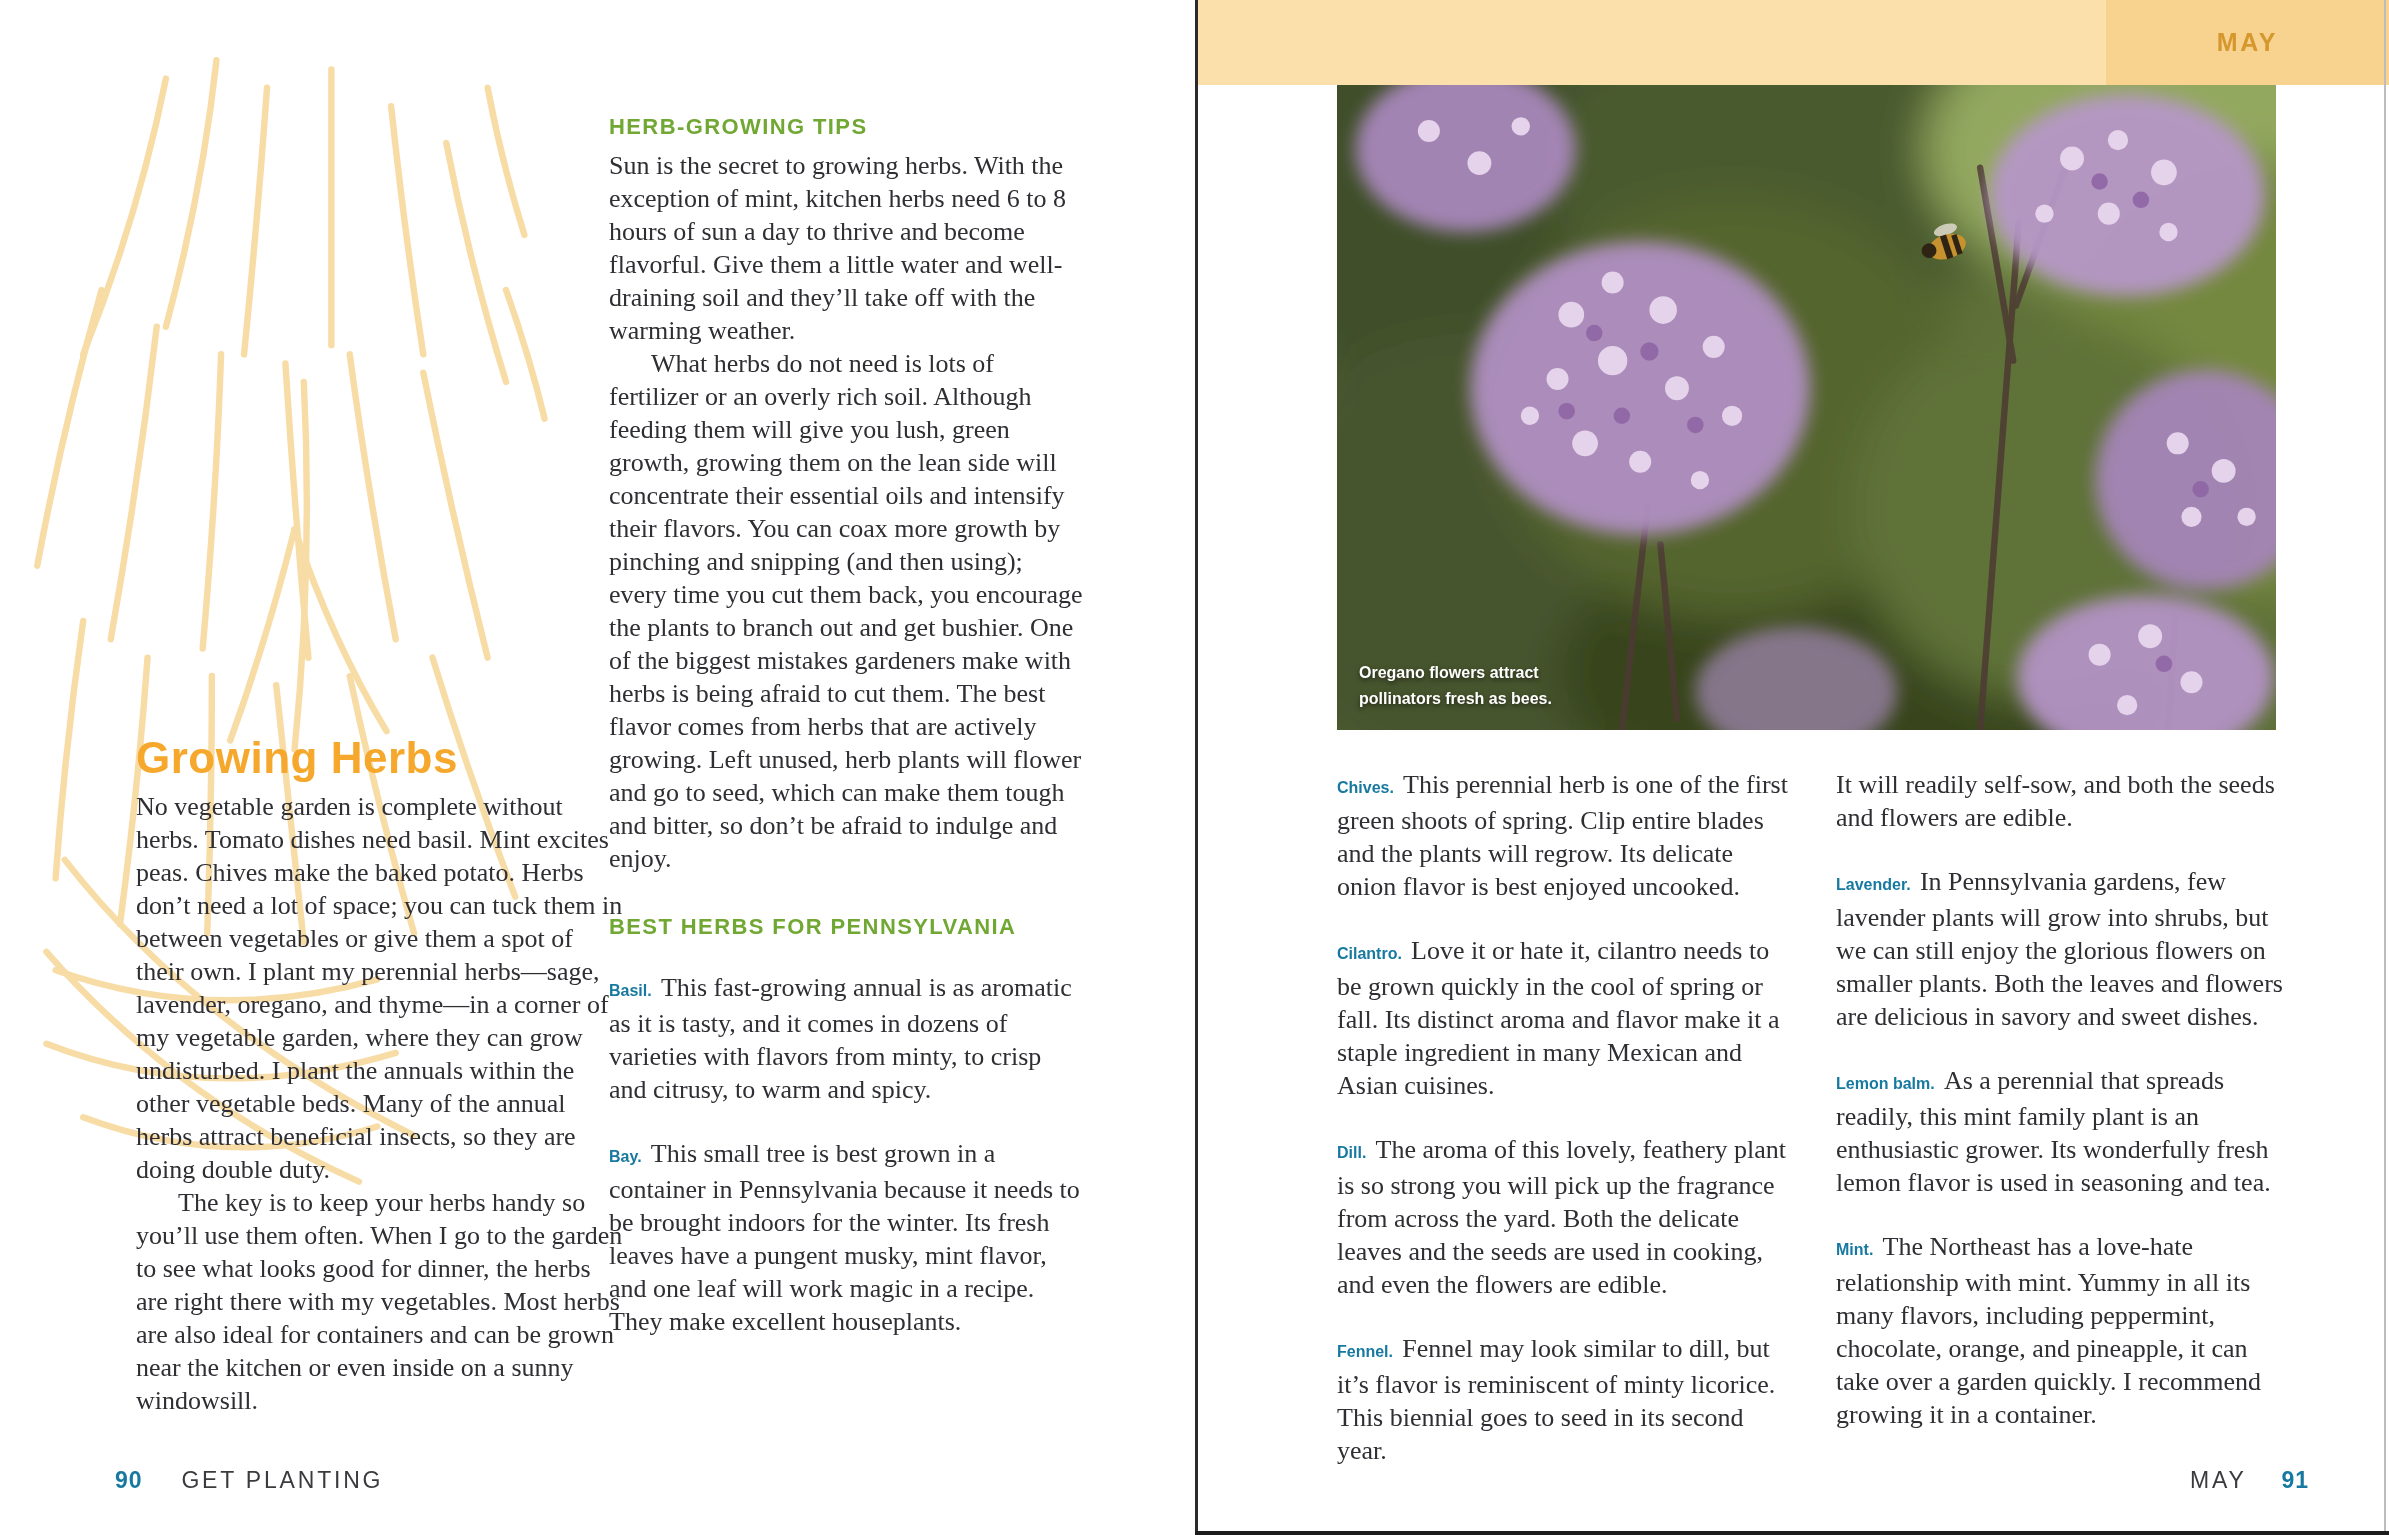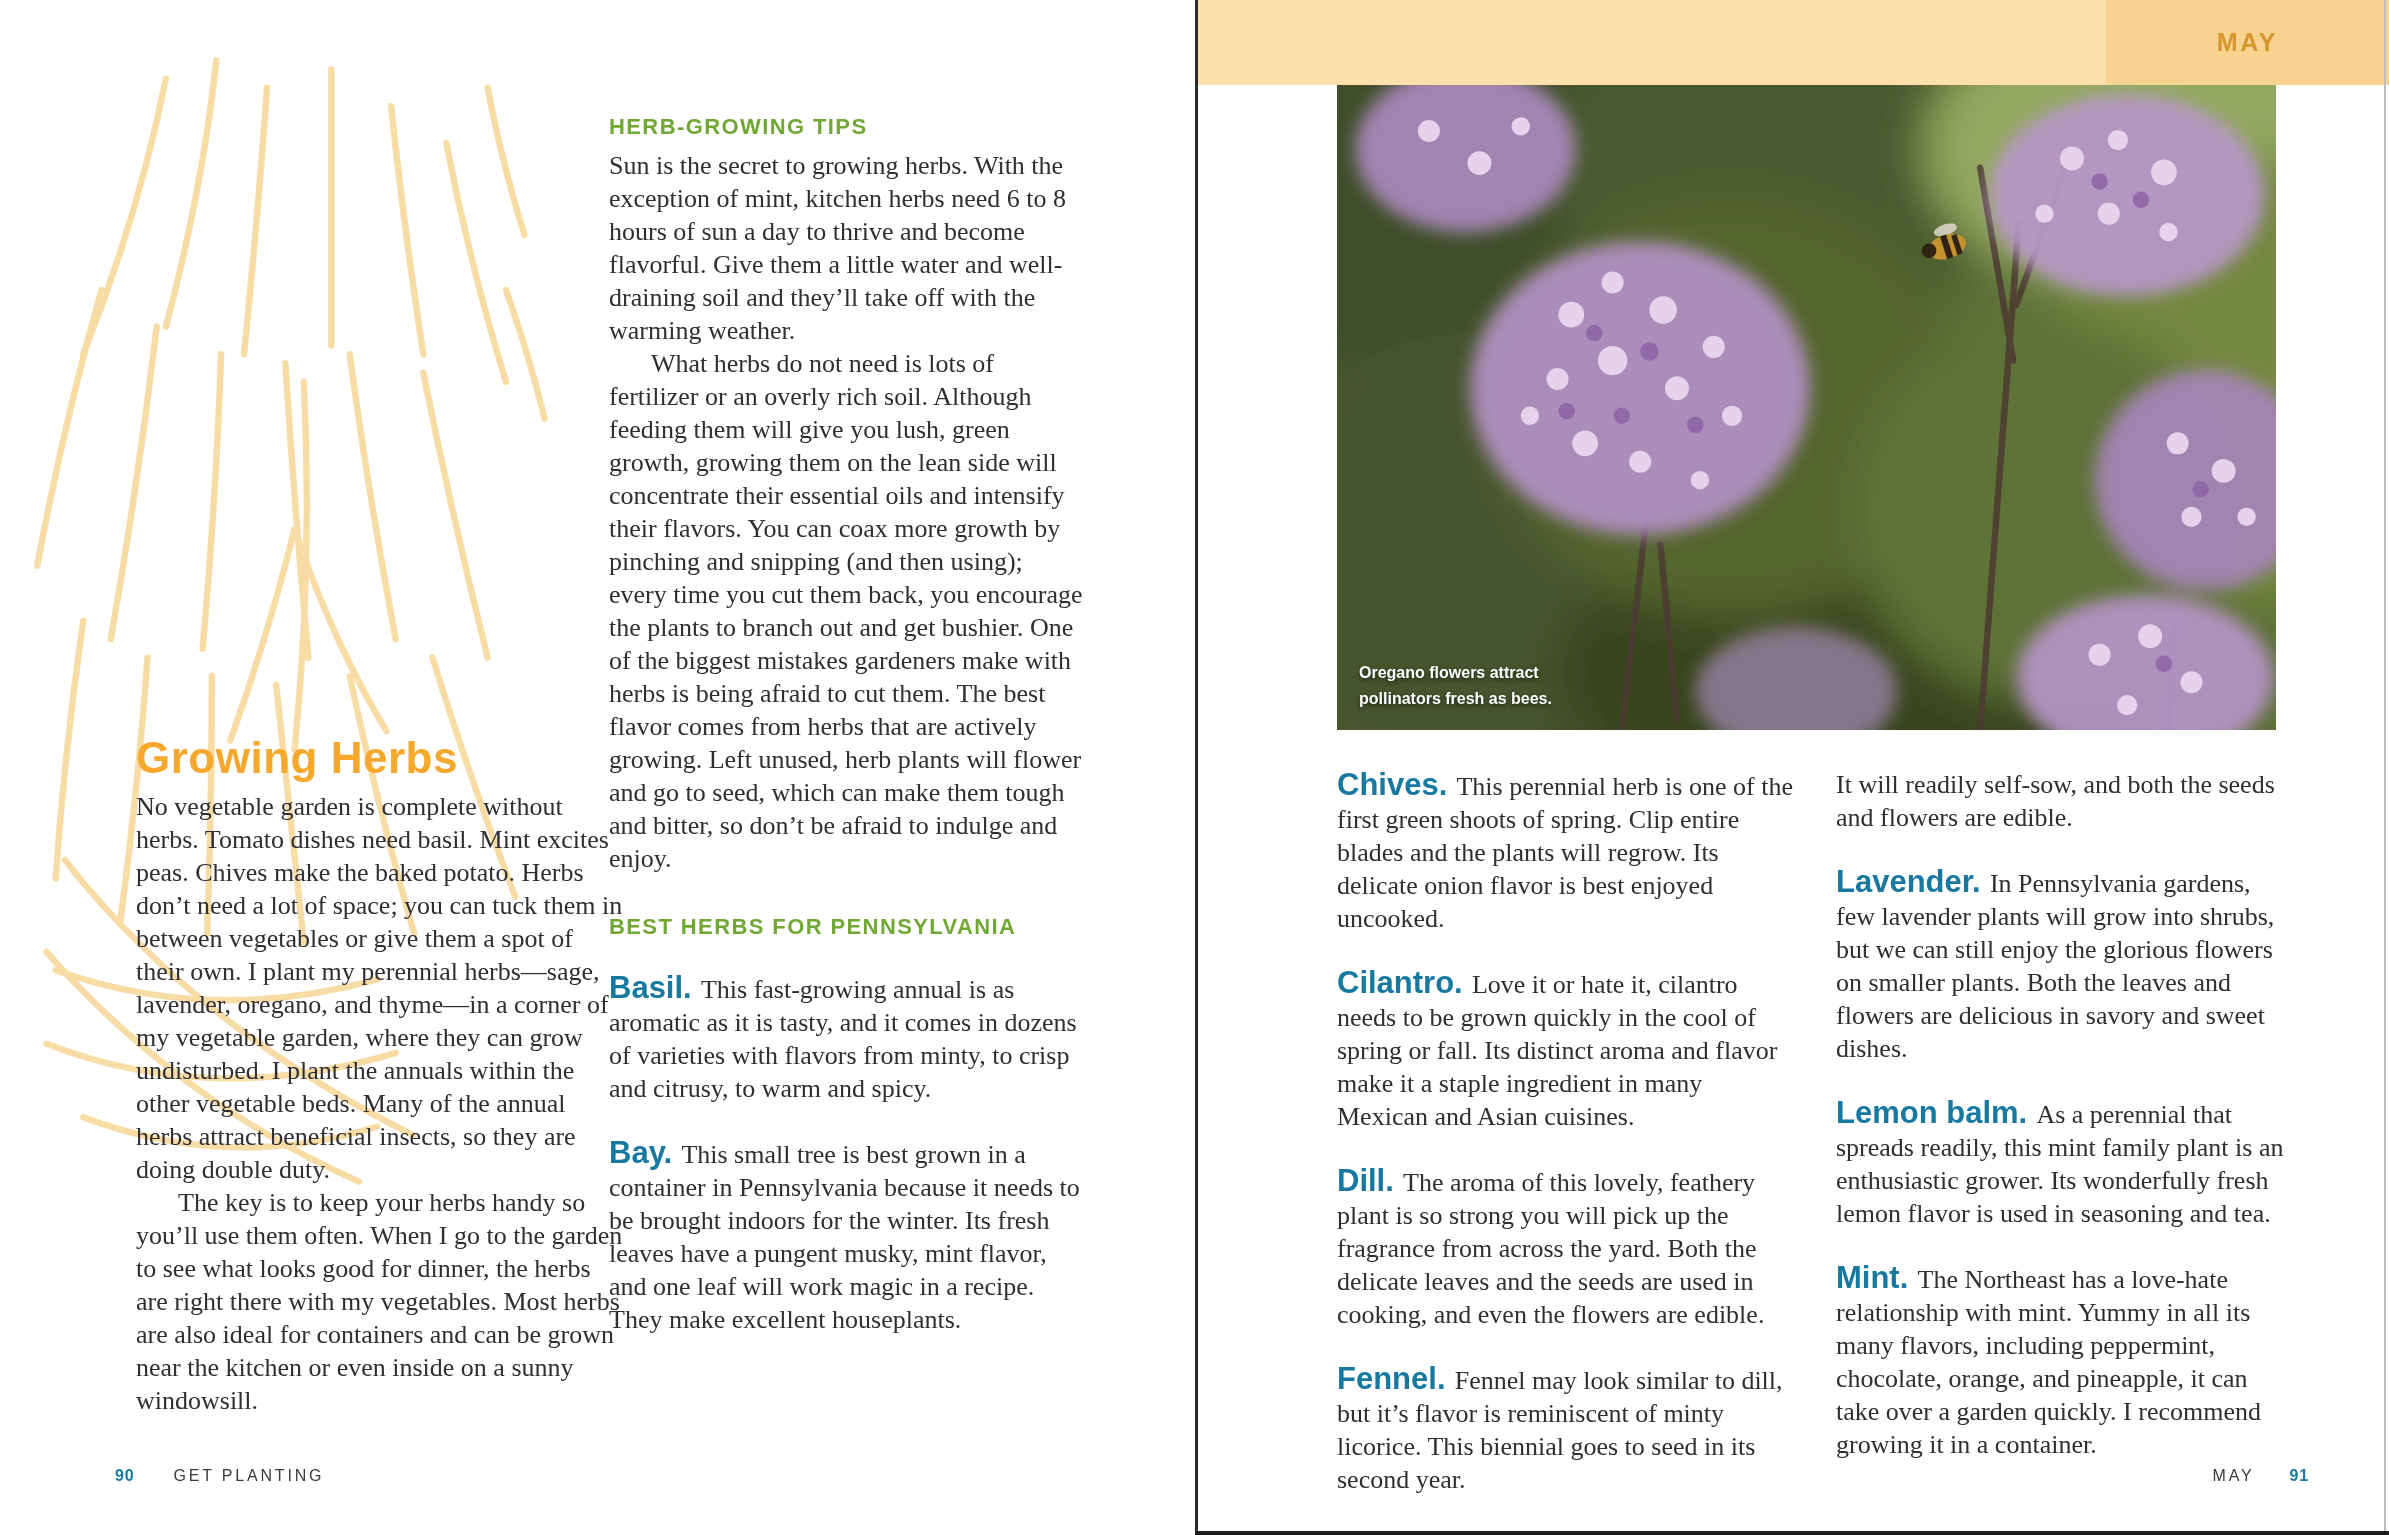--- a/index.html
+++ b/index.html
@@ -22,21 +22,21 @@
     font-size: 22px;
     letter-spacing: 1.4px;
     color: #71A733;
     margin-bottom: 9.2px;
   }
   .head-gap { margin-top: 39px; }
   .entry { margin-top: 31px; }
   .entry-name {
     font-family: "Liberation Sans", sans-serif;
     font-weight: bold;
-    font-size: 31px;
+    font-size: 16px;
     color: #1779A0;
     margin-right: 9.2px;
   }
   
   .gutter { position:absolute; left:1195px; top:0; width:2.8px; height:1536px; background:#2b2b2b; }
   .right-edge { position:absolute; left:2384px; top:0; width:1.8px; height:1536px; background:#bdbdbd; }
   .bottom-edge { position:absolute; left:1195px; top:1531px; width:1195px; height:4.6px; background:#1c1c1c; }
   .band { position:absolute; left:1197px; top:0; width:1192px; height:85px; background:#FBE0AC; }
   .band-dark {
     position:absolute; left:2106px; top:0; width:283px; height:85px;
@@ -64,21 +64,21 @@
     font-size:16px; line-height:26px; color:#ffffff;
     text-shadow: 0 1.8px 5.5px rgba(0,0,0,0.6);
   }
   .rp-col1 { position:absolute; left:1337px; top:768px; width:460px; }
   .rp-col2 { position:absolute; left:1836px; top:768px; width:460px; }
   .rp-col1 .entry.first, .rp-col2 .lead { margin-top:0; }
   
   .footer {
     position:absolute; top:1467px;
     font-family:"Liberation Sans", sans-serif;
-    font-size:16px; letter-spacing:2.8px; color:#3b3b3f;
+    font-size:23px; letter-spacing:2.8px; color:#3b3b3f;
   }
   .footer .pn { font-weight:bold; color:#1779A0; letter-spacing:0.9px; }
   .footer-left { left:115px; }
   .footer-left .pn { margin-right:39px; }
   .footer-right { left:1930px; width:379px; text-align:right; }
   .footer-right .pn { margin-left:35px; }
 </style>
 </head>
 <body>
 

